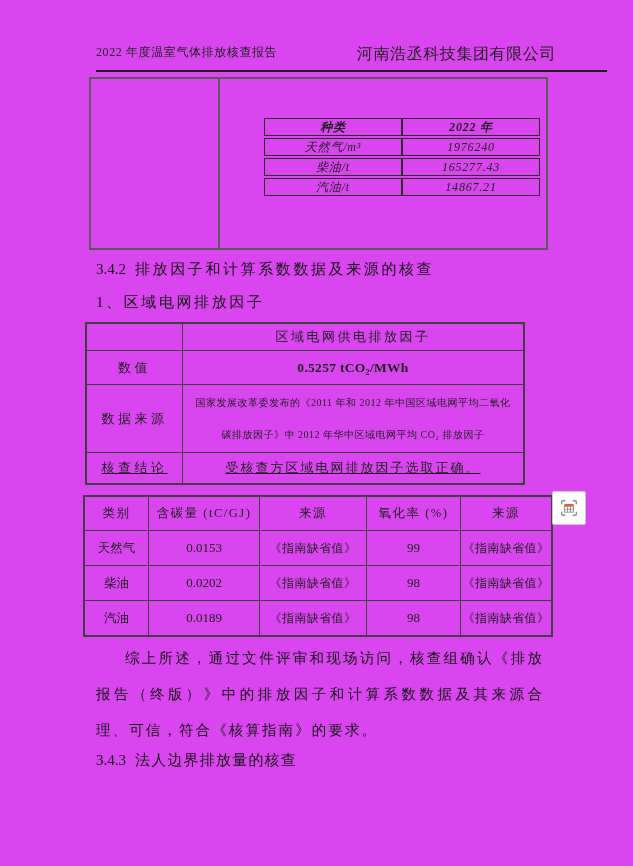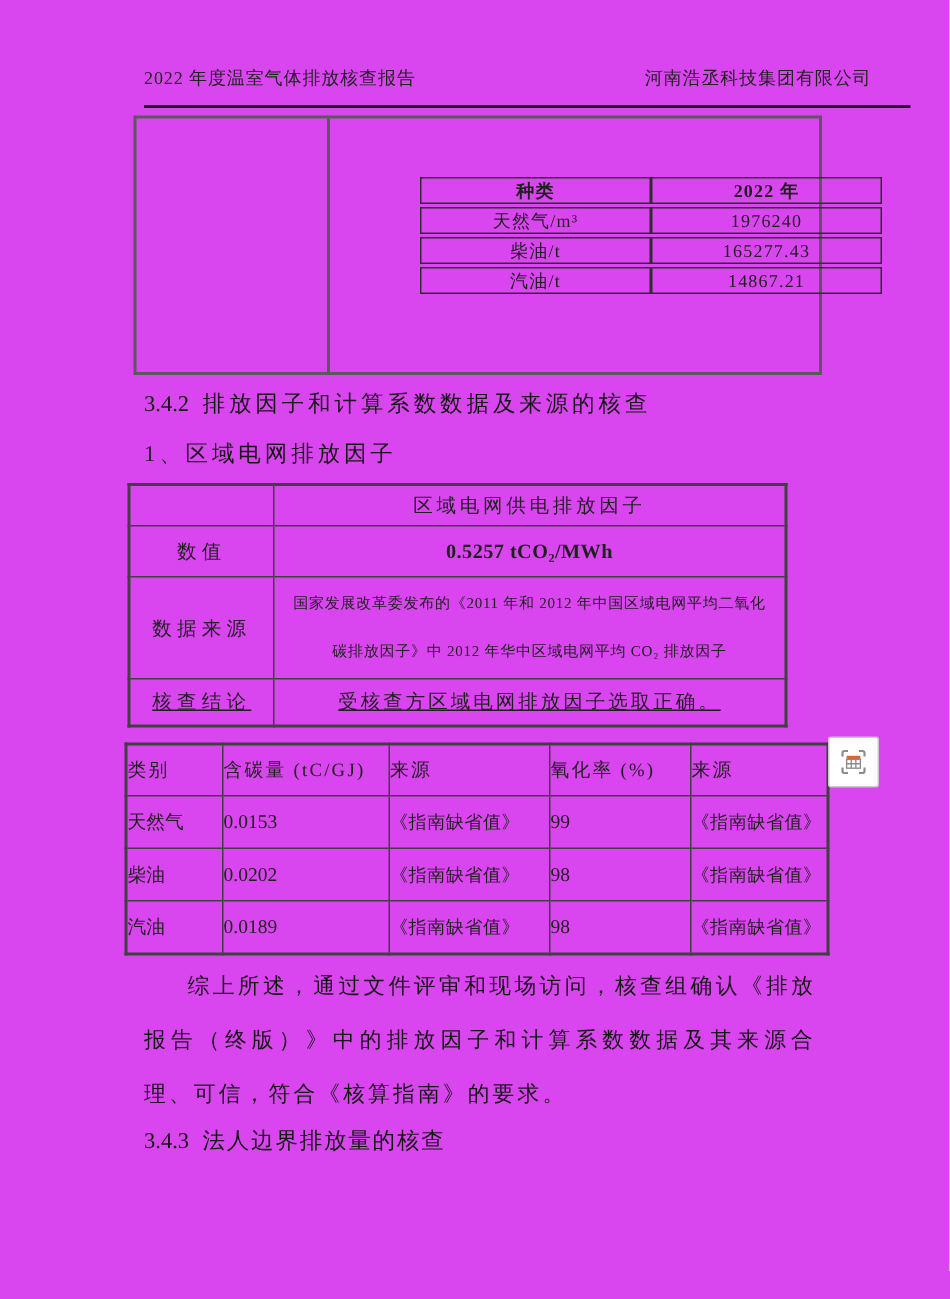--- a/index.html
+++ b/index.html
@@ -2,27 +2,27 @@
 <html><head>
 <meta charset="utf-8">
 <style>
   html,body{margin:0;padding:0;background:#fff;}
   .page{
     position:relative;width:633px;height:866px;background:#d946ef;overflow:hidden;
     font-family:"Liberation Serif","DejaVu Serif",serif;color:#1f1f1f;
   }
   
   .hdr-left{position:absolute;left:96px;top:44px;font-size:12px;letter-spacing:0.6px;color:#222;}
-  .hdr-right{position:absolute;left:109px;top:44px;width:472px;text-align:right;font-size:12px;letter-spacing:0.6px;color:#222;}
+  .hdr-right{position:absolute;left:84px;top:44px;width:472px;text-align:right;font-size:16px;letter-spacing:0.6px;color:#222;}
   .hdr-rule{position:absolute;left:96px;top:70px;width:511px;height:0;border-top:2px solid #1c1c1c;}
   
   .outer-box{position:absolute;left:89px;top:77px;width:455px;height:169px;border:2px solid #5a5a5a;}
   .outer-box .outer-left{position:absolute;left:0;top:0;width:127px;height:100%;border-right:2px solid #5a5a5a;}
   
-  .fuel-table{position:absolute;left:280px;top:116px;width:308px;border-collapse:separate;border-spacing:0 2px;font-size:12px;}
+  .fuel-table{position:absolute;left:264px;top:116px;width:276px;border-collapse:separate;border-spacing:0 2px;font-size:12px;font-style:italic;}
   .fuel-table th,.fuel-table td{border:1px solid #2e2e2e;width:130px;height:16px;text-align:center;padding:0;line-height:16px;letter-spacing:0.8px;}
   .fuel-table th{font-weight:bold;}
   
   .sec{position:absolute;left:96px;font-size:15px;color:#161616;white-space:nowrap;}
   .sec .num{letter-spacing:0;margin-right:9px;text-align:center;}
   .sec .txt{letter-spacing:2.6px;}
   .h342{top:260px;}
   .hitem1{top:293px;letter-spacing:2.6px;}
   .h343{top:751px;}
   .h343 .txt{letter-spacing:1.2px;}
@@ -35,21 +35,21 @@
   .gr1 td{height:26px;}
   .gr2 td{height:33px;}
   .gr3 td{height:67px;}
   .gr4 td{height:30px;text-decoration:underline;}
   .grid-title{letter-spacing:2.5px;}
   .grid-value{font-weight:bold;font-size:13.5px;letter-spacing:0.3px;}
   .grid-source{text-align:center;padding:0 8px !important;line-height:32px;letter-spacing:0.5px;font-size:10px;}
   .grid-concl{letter-spacing:2px;}
   
   .coef-table{position:absolute;left:83px;top:495px;width:462px;border-collapse:collapse;table-layout:fixed;border:2px solid #404040;font-size:12.5px;}
-  .coef-table th,.coef-table td{border:1px solid #404040;padding:0;text-align:left;vertical-align:middle;font-weight:normal;}
+  .coef-table th,.coef-table td{border:1px solid #404040;padding:0;text-align:center;vertical-align:middle;font-weight:normal;}
   .coef-table th{height:33px;letter-spacing:1.5px;}
   .coef-table td{height:34px;margin-left:40px;}
   .coef-table tr td:nth-child(3),.coef-table tr td:nth-child(5){font-size:12px;letter-spacing:0.4px;}
   .coef-table tr td:nth-child(2),.coef-table tr td:nth-child(4){font-size:13px;}
   .c1{width:63px;} .c2{width:110px;} .c3{width:106px;} .c4{width:93px;} .c5{width:90px;}
   
   .tool-btn{position:absolute;left:552px;top:491px;width:34px;height:34px;background:#fff;border:1px solid #c9c9c9;border-radius:2px;display:flex;align-items:center;justify-content:center;cursor:pointer;box-sizing:border-box;}
   
   .body-par{position:absolute;left:96px;top:640px;width:448px;font-size:14.5px;line-height:36px;letter-spacing:2.1px;text-align:justify;text-indent:2em;color:#161616;}
   

